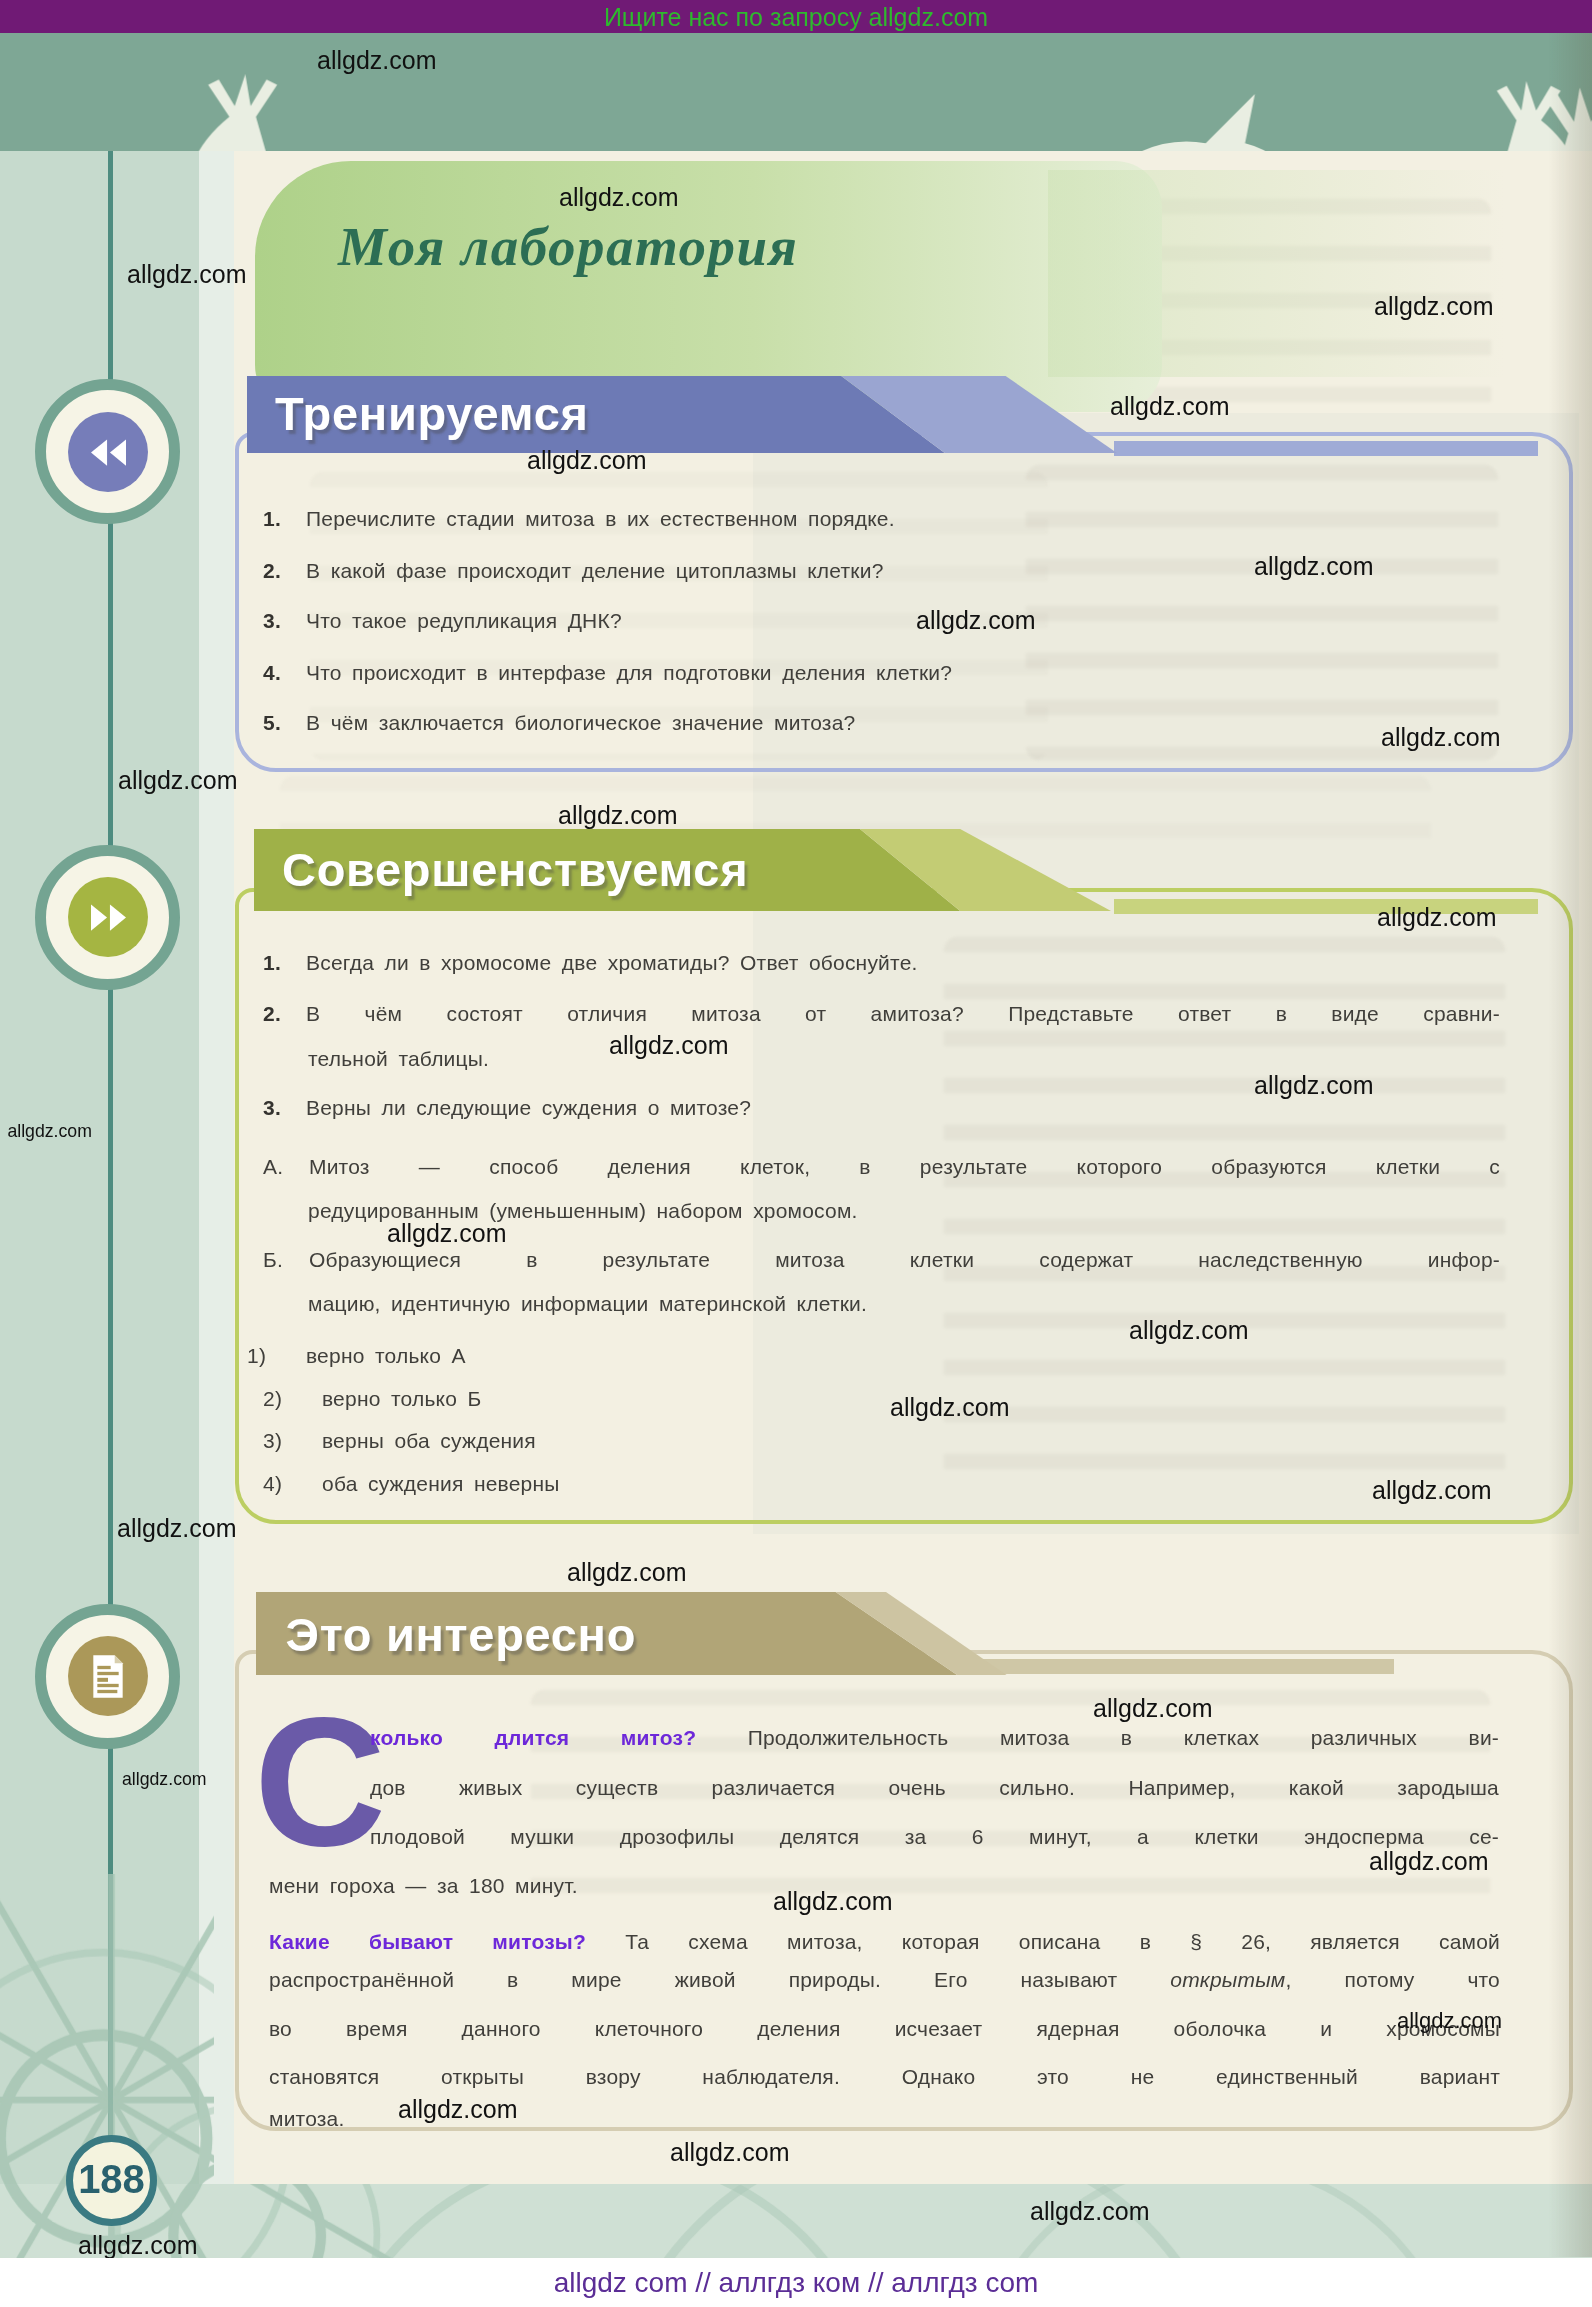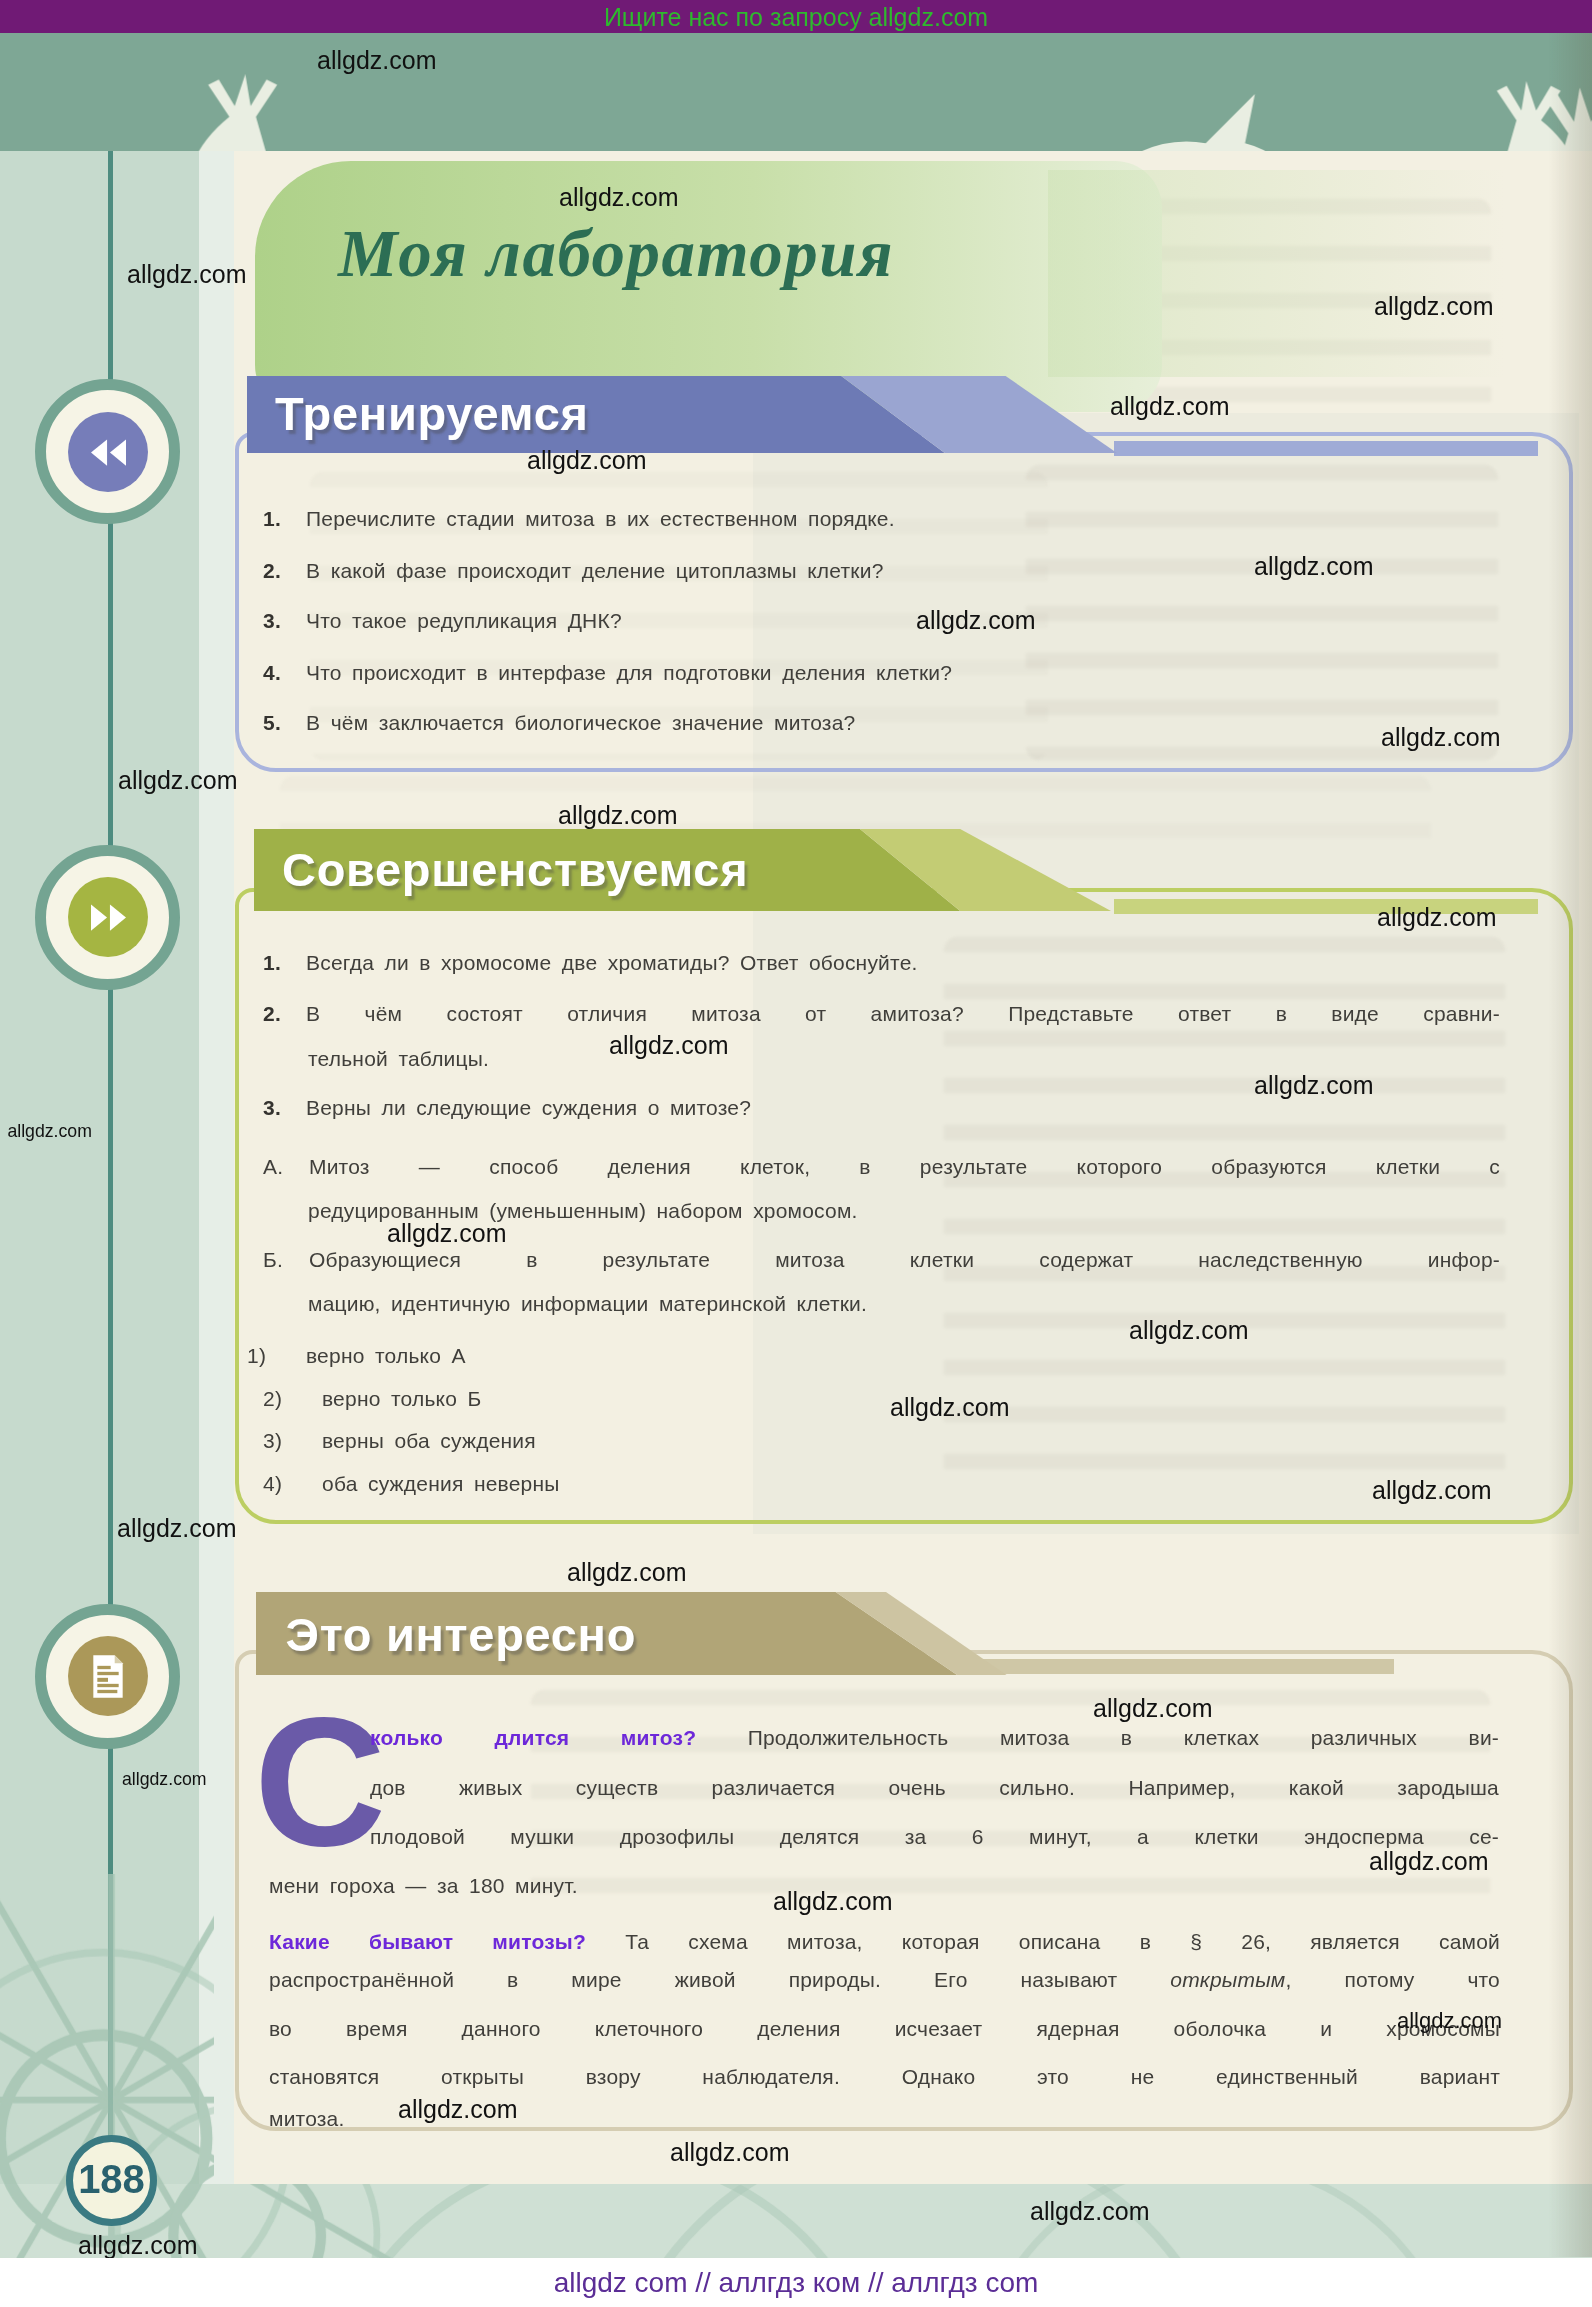--- a/index.html
+++ b/index.html
@@ -37,21 +37,21 @@
       filter:blur(1.5px);border-radius:13.3px;}
 
   
   .title-box{position:absolute;left:255px;top:161px;width:907px;height:251px;
      border-radius:96px 47px 47px 47px;
      background:linear-gradient(90deg,#aed189 0%,#c8dfa9 55%,#e7efd9 100%);}
   .title-wash{position:absolute;left:1048px;top:170px;width:457px;height:207px;
      background:linear-gradient(90deg,rgba(205,226,180,.55),rgba(205,226,180,0));}
   .page-title{position:absolute;left:338px;top:215px;margin:0;
      font-family:"Liberation Serif",serif;font-style:italic;font-weight:bold;
-     font-size:67px;letter-spacing:1.5px;color:#2c6e54;white-space:nowrap;}
+     font-size:55px;letter-spacing:1.5px;color:#2c6e54;white-space:nowrap;}
 
   
   .qbox{position:absolute;left:235px;width:1338px;box-sizing:border-box;
         border-radius:17.7px 41px 41px 41px;border:4.4px solid;}
   .qbox.b1{top:432px;height:340px;border-color:#a9b4dd;}
   .qbox.b2{top:888px;height:636px;border-color:#bcce62;}
   .qbox.b3{top:1650px;height:481px;border-color:#d5cdb2;}
   .stepbar{position:absolute;height:14.8px;}
 
   

